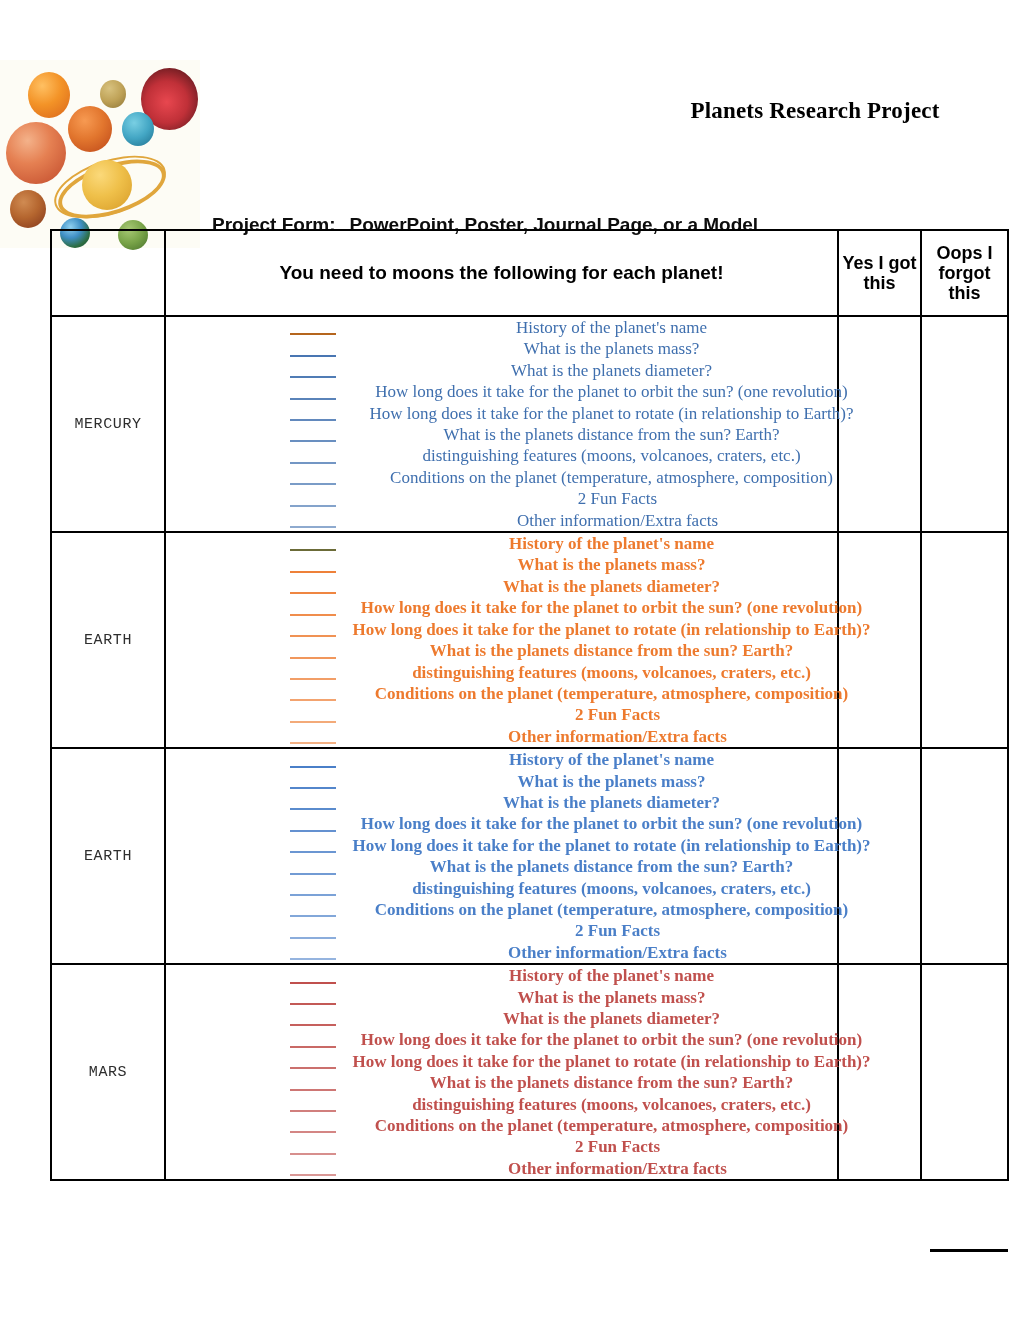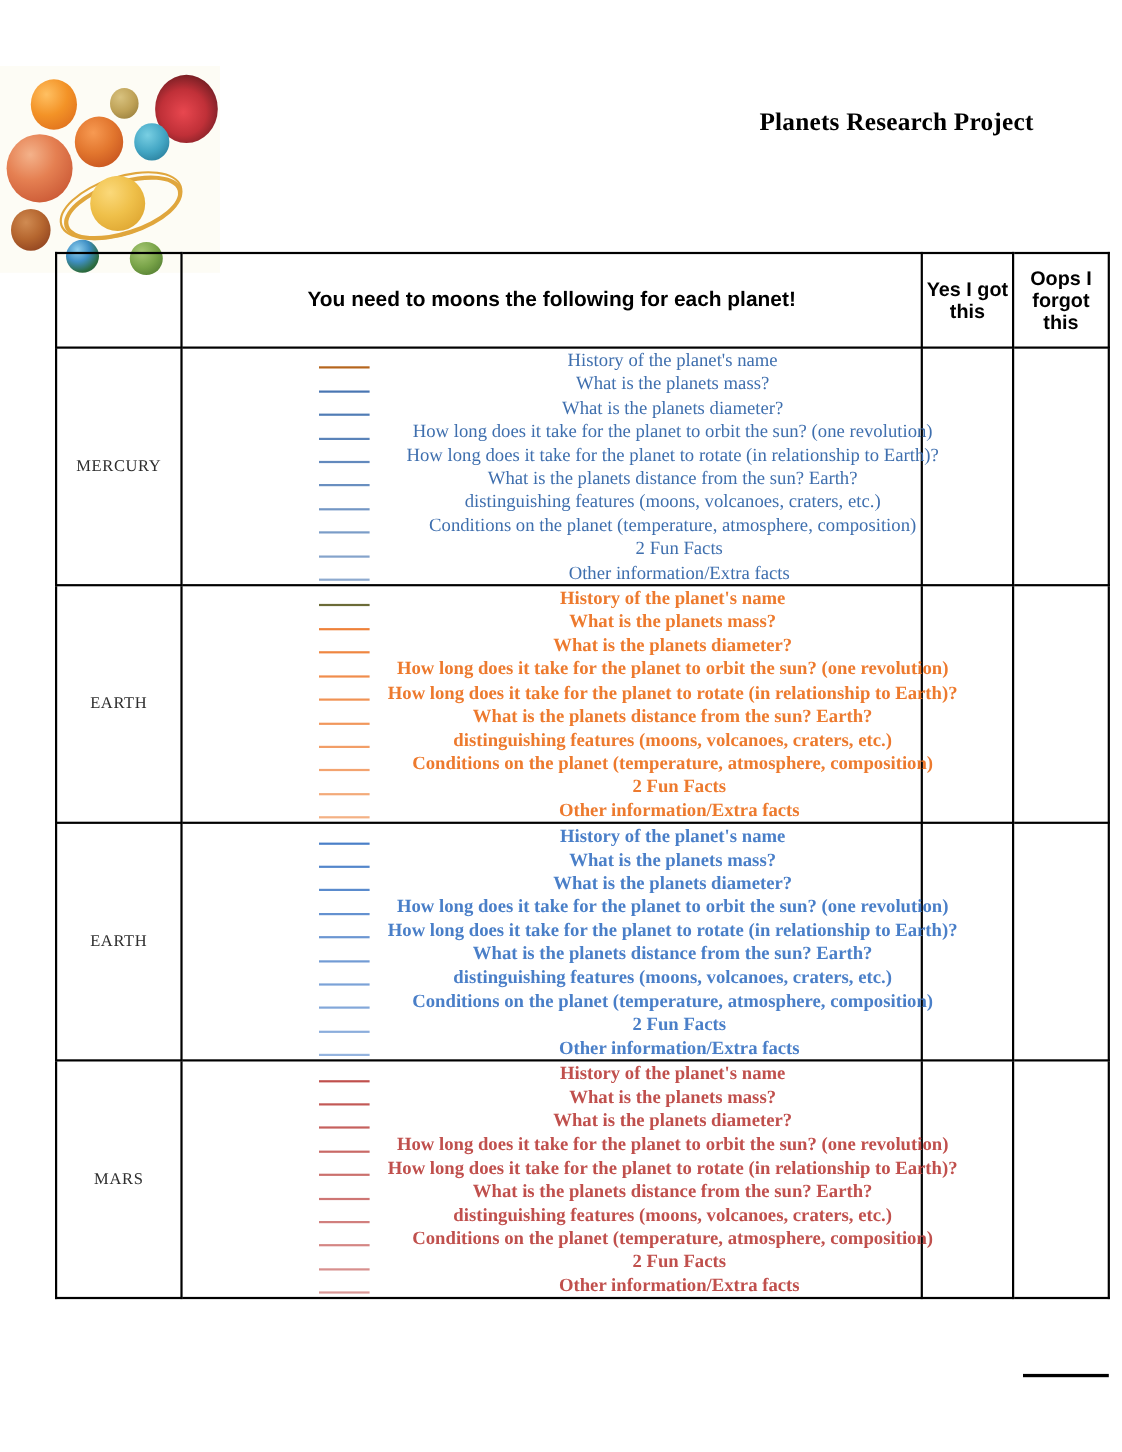--- a/index.html
+++ b/index.html
@@ -125,21 +125,21 @@
     font-family: "Liberation Sans", sans-serif;
     font-weight: bold;
     font-size: 18px;
     line-height: 1.12;
     color: #000;
     padding: 3px 2px;
   }
 
   .planet-name {
     text-align: center;
-    font-family: Liberation Serif, serif;
+    font-family: Liberation Mono, monospace;
     font-size: 15px;
     letter-spacing: 0.6px;
     color: #2e2e2e;
   }
 
   .items-cell {
     padding: 6px 4px 10px 4px;
     vertical-align: top;
     text-align: center;
   }
@@ -202,20 +202,23 @@
     <div class="ring" style="left:52px; top:100px; width:112px; height:50px; border-width:2px; z-index:1;"></div>
 
     <div class="planet" style="left:10px; top:130px; width:36px; height:38px; background:radial-gradient(circle at 38% 32%, #d08b52 0%, #b5662f 45%, #82361a 100%);"></div>
     <div class="planet" style="left:60px; top:158px; width:30px; height:30px; background:radial-gradient(circle at 35% 30%, #8fd0ef 0%, #3f8fc4 38%, #2c6b3c 72%, #1d4f6e 100%);"></div>
     <div class="planet" style="left:118px; top:160px; width:30px; height:30px; background:radial-gradient(circle at 36% 30%, #a7c874 0%, #78a348 50%, #46702a 100%);"></div>
   </div>
 
   <div class="doc-title">Planets Research Project</div>
 
 
+  <div class="project-form">
+    <span>Project Form:</span><span class="pf-options">PowerPoint, Poster, Journal Page, or a Model</span>
+  </div>
 </div>
 
 <table class="sheet-table">
   <colgroup>
     <col class="c-planet">
       <col class="c-items">
       <col class="c-yes">
       <col class="c-oops">
   </colgroup>
   <thead>

